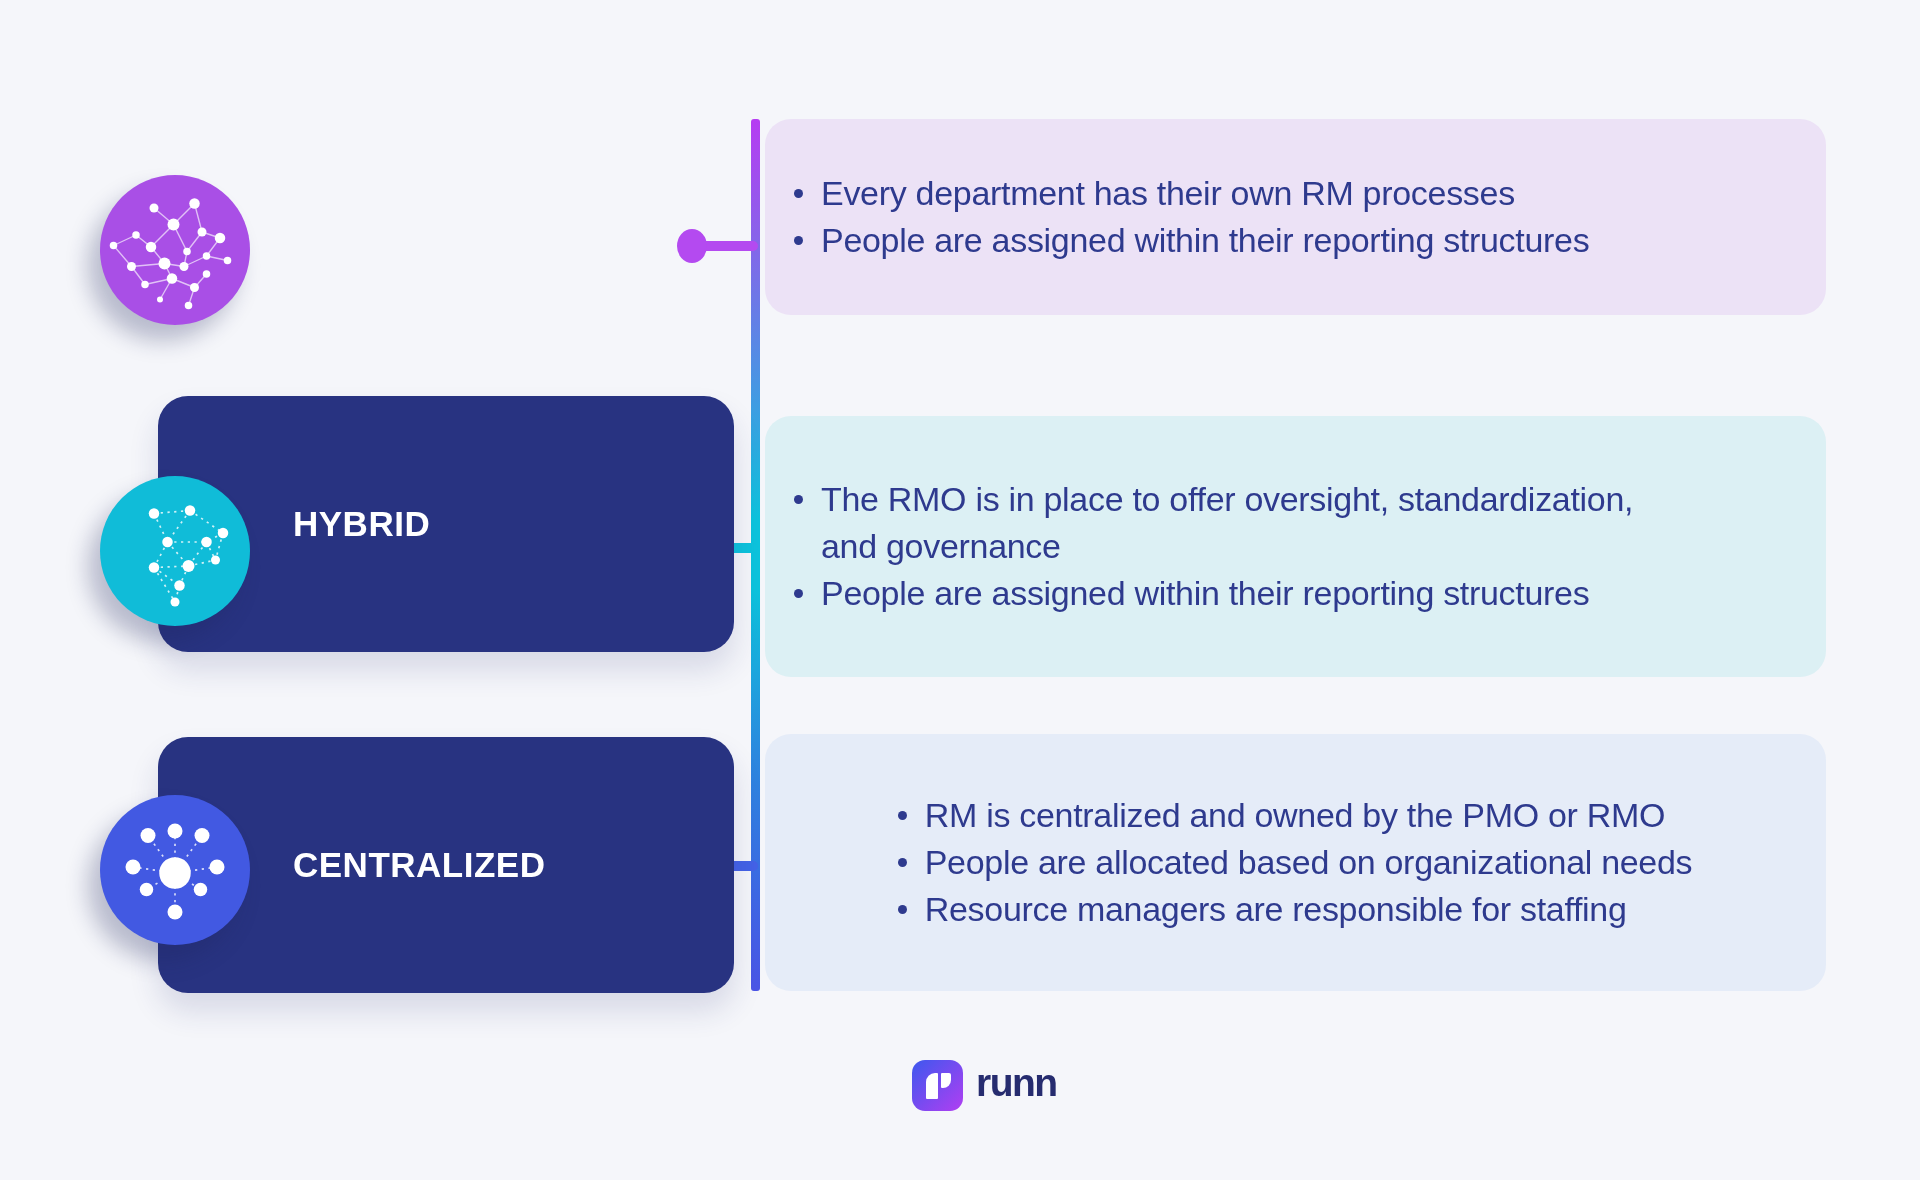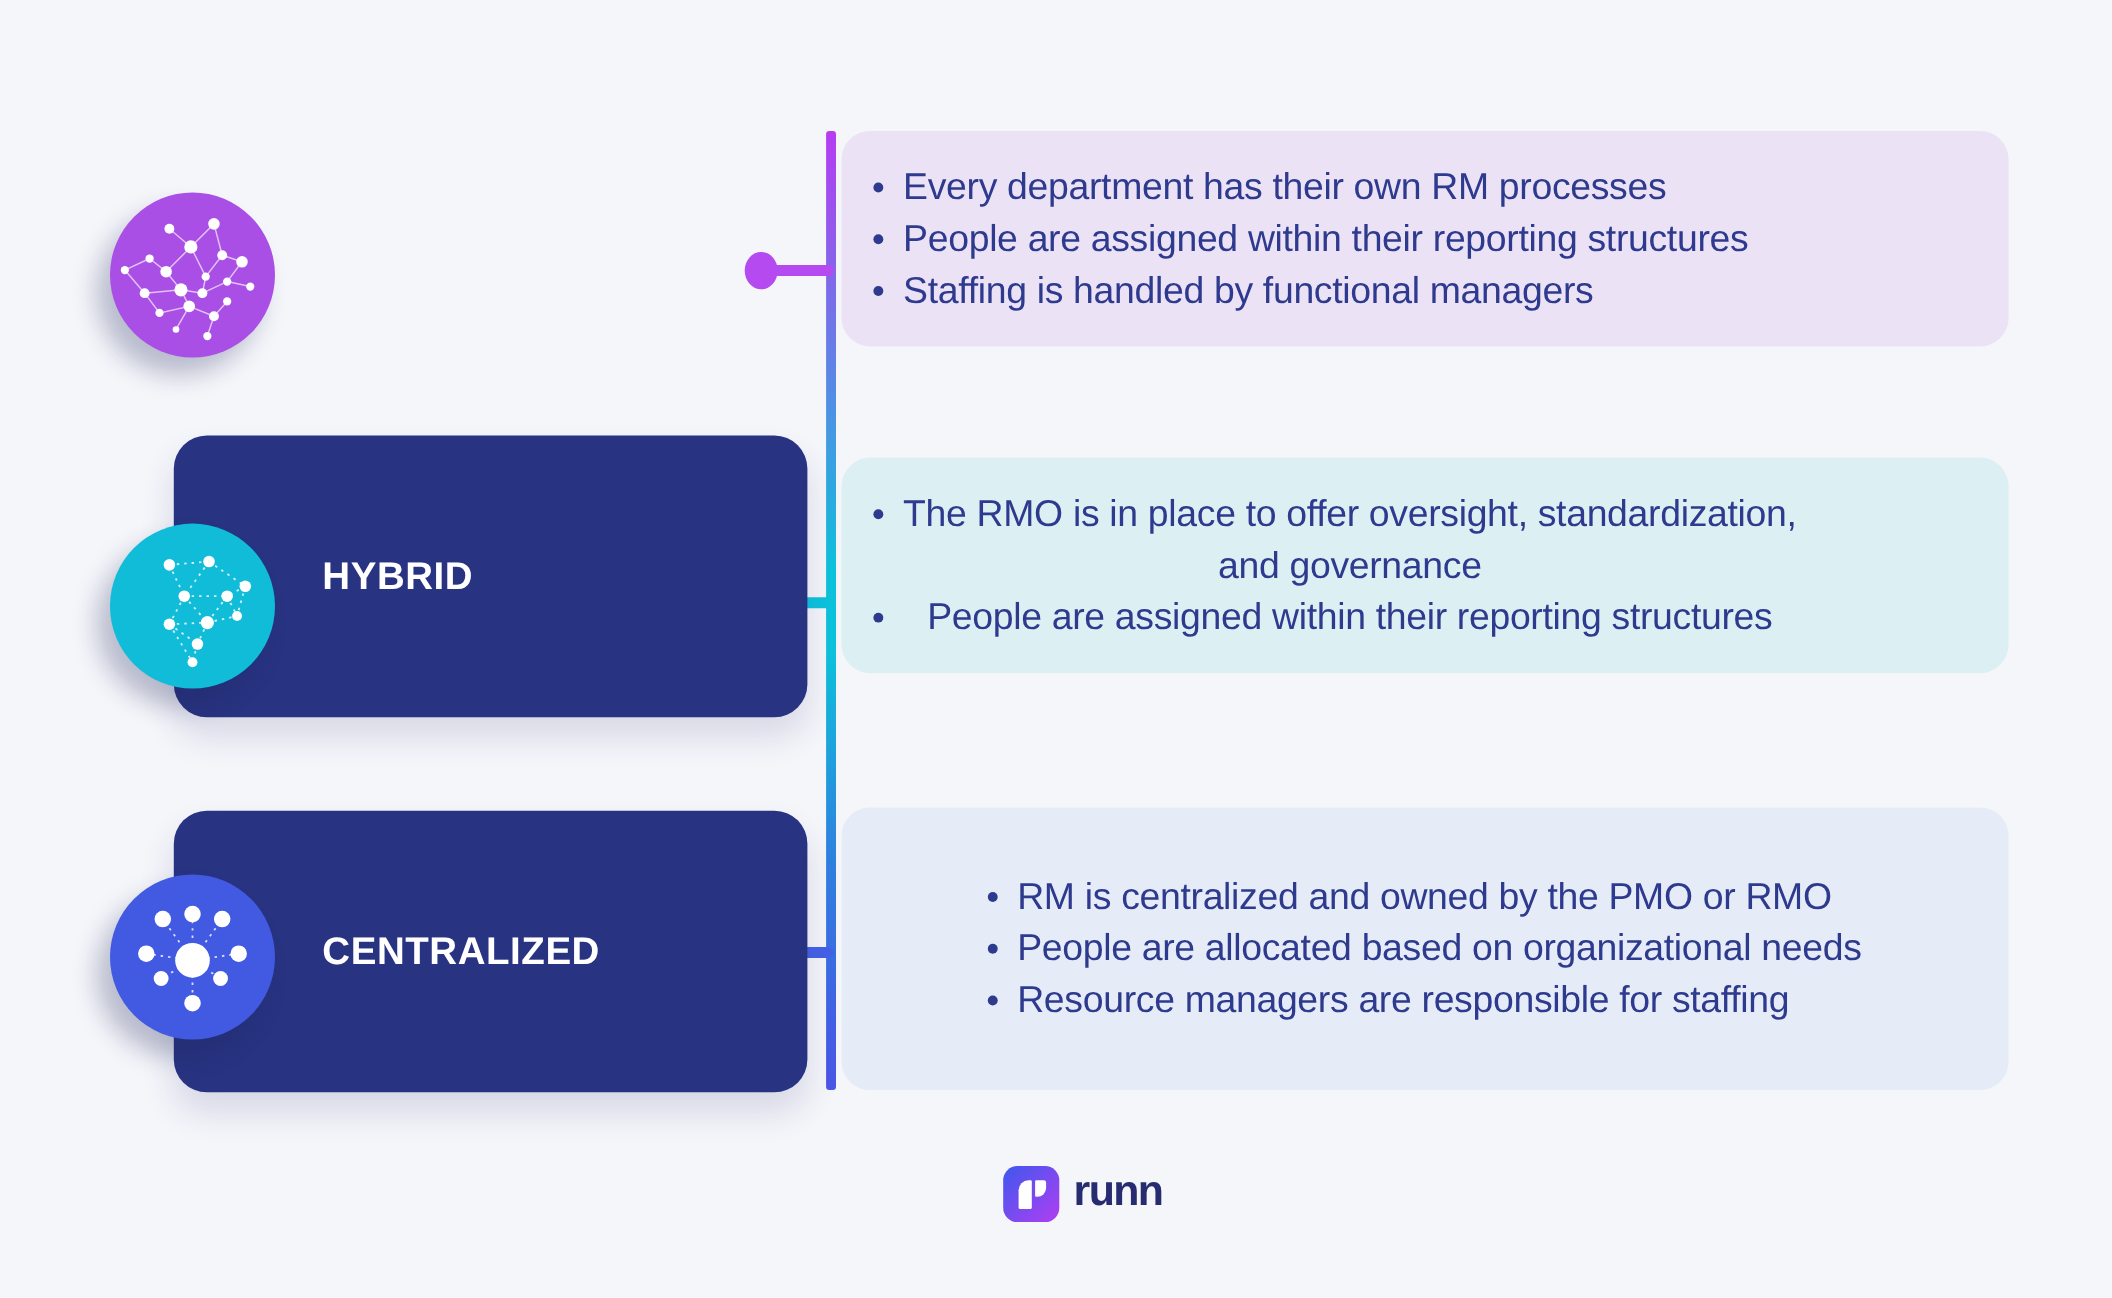--- a/index.html
+++ b/index.html
@@ -52,21 +52,21 @@
   .dot.d0{top:229px;background:#b44af0;}
   .dot.d1{top:531px;background:#10bcd8;}
   .dot.d2{top:849px;background:#4259e2;}
 
   
   .panel{
     position:absolute;left:765px;width:1061px;border-radius:26px;
     display:flex;align-items:center;
   }
   .panel.p0{top:119px;height:196px;background:#ece2f6;}
-  .panel.p1{top:416px;height:196px;background:#dcf0f4;text-align:center;}
+  .panel.p1{top:416px;height:261px;background:#dcf0f4;}
   .panel.p2{top:734px;height:257px;background:#e5ecf8;justify-content:center;}
   .panel ul{
     list-style:none;margin:0;padding:0 30px 0 27px;
   }
   .panel li{
     position:relative;padding-left:29px;
     font-size:34px;line-height:47px;letter-spacing:-.3px;
     color:#2e3a8e;white-space:pre-line;
   }
   .panel li::before{
@@ -152,21 +152,20 @@
           <circle cx="40" cy="83" r="2"></circle>
         <circle cx="59" cy="87" r="2.5"></circle>
           <circle cx="85" cy="57" r="2.5"></circle>
       </g>
     </svg>
   </div>
   <div class="panel p0">
     <ul>
       <li>Every department has their own RM processes</li>
       <li>People are assigned within their reporting structures</li>
-      <li>Staffing is handled by functional managers</li>
     </ul>
   </div>
 
   <div class="card c1">
     <div class="card-title">HYBRID</div>
   </div>
   <div class="badge b1">
     <svg viewBox="0 0 100 100">
       <g stroke="#ffffff" stroke-width="1.1" stroke-dasharray="1.5 3" opacity="0.8">
         <line x1="36" y1="25" x2="60" y2="23"></line>

